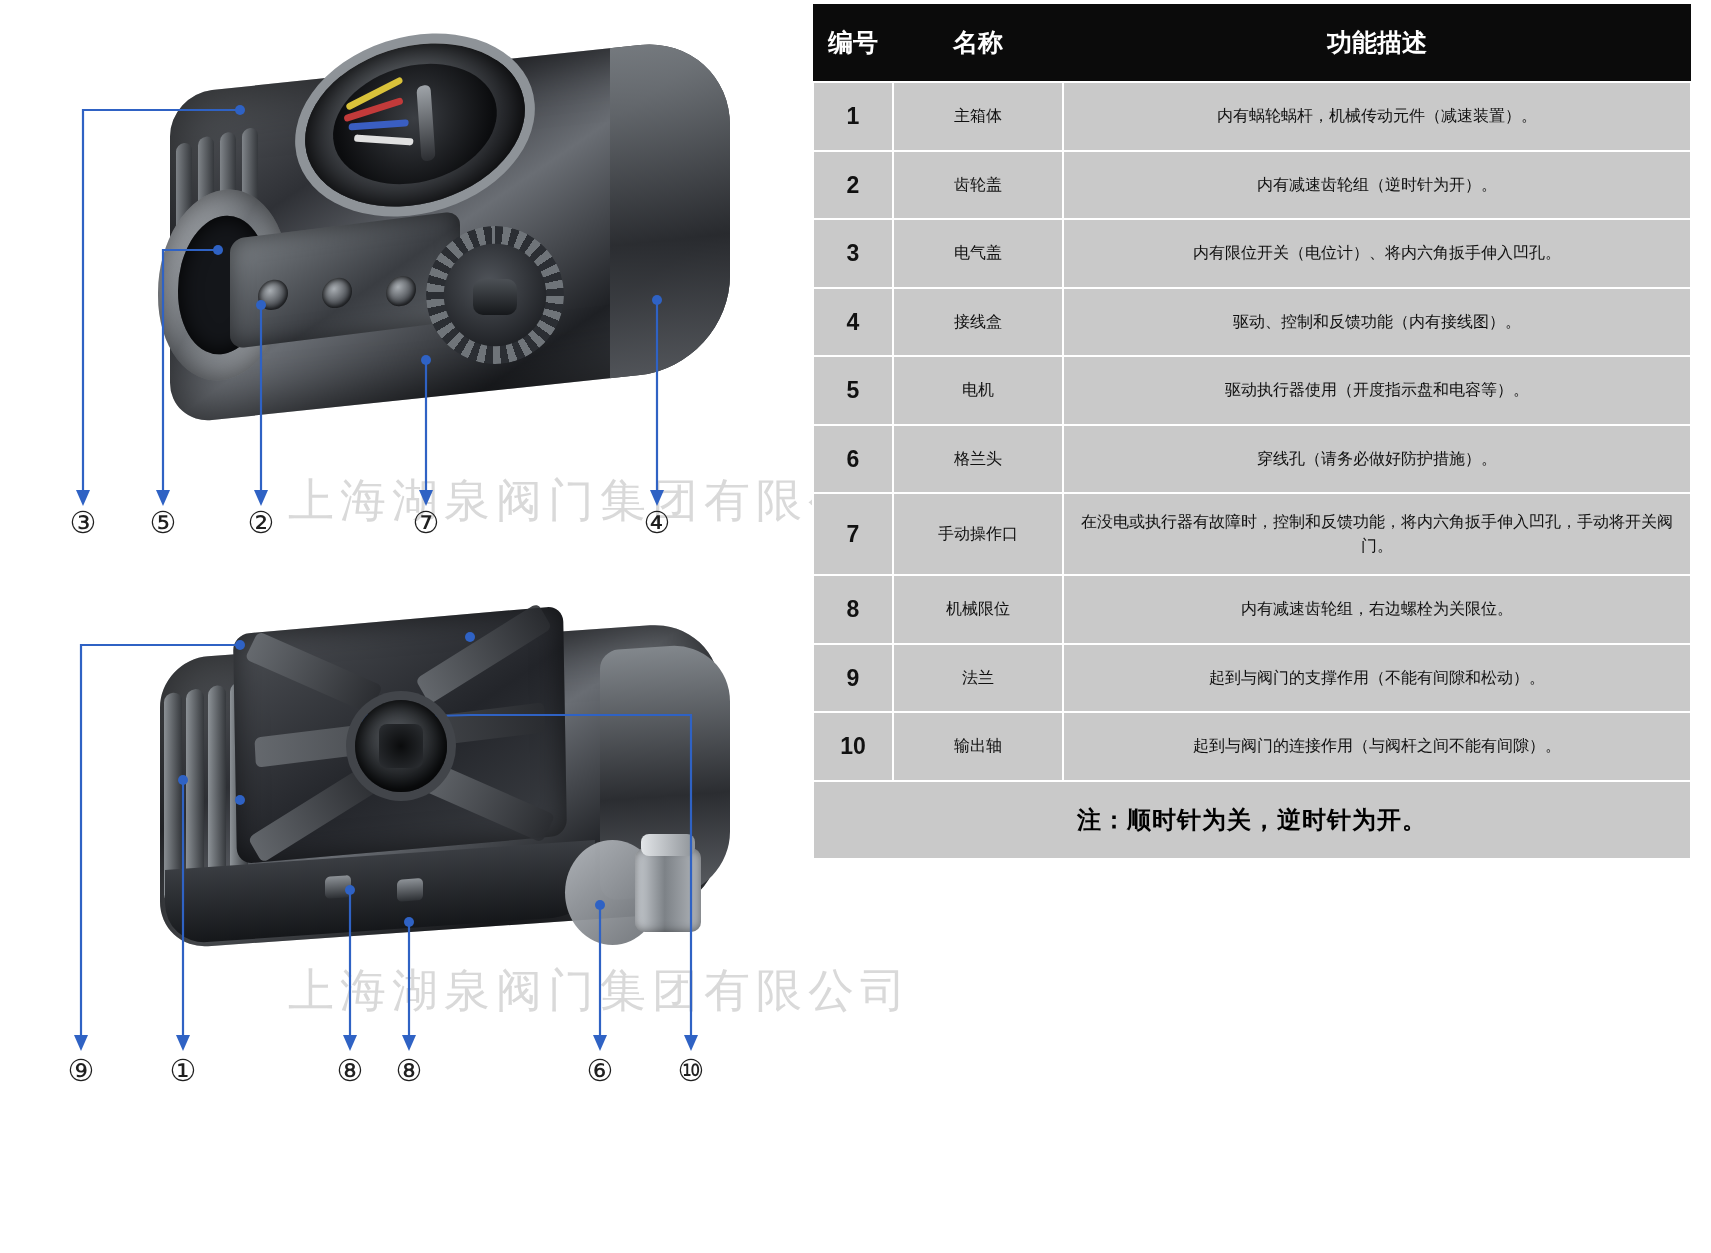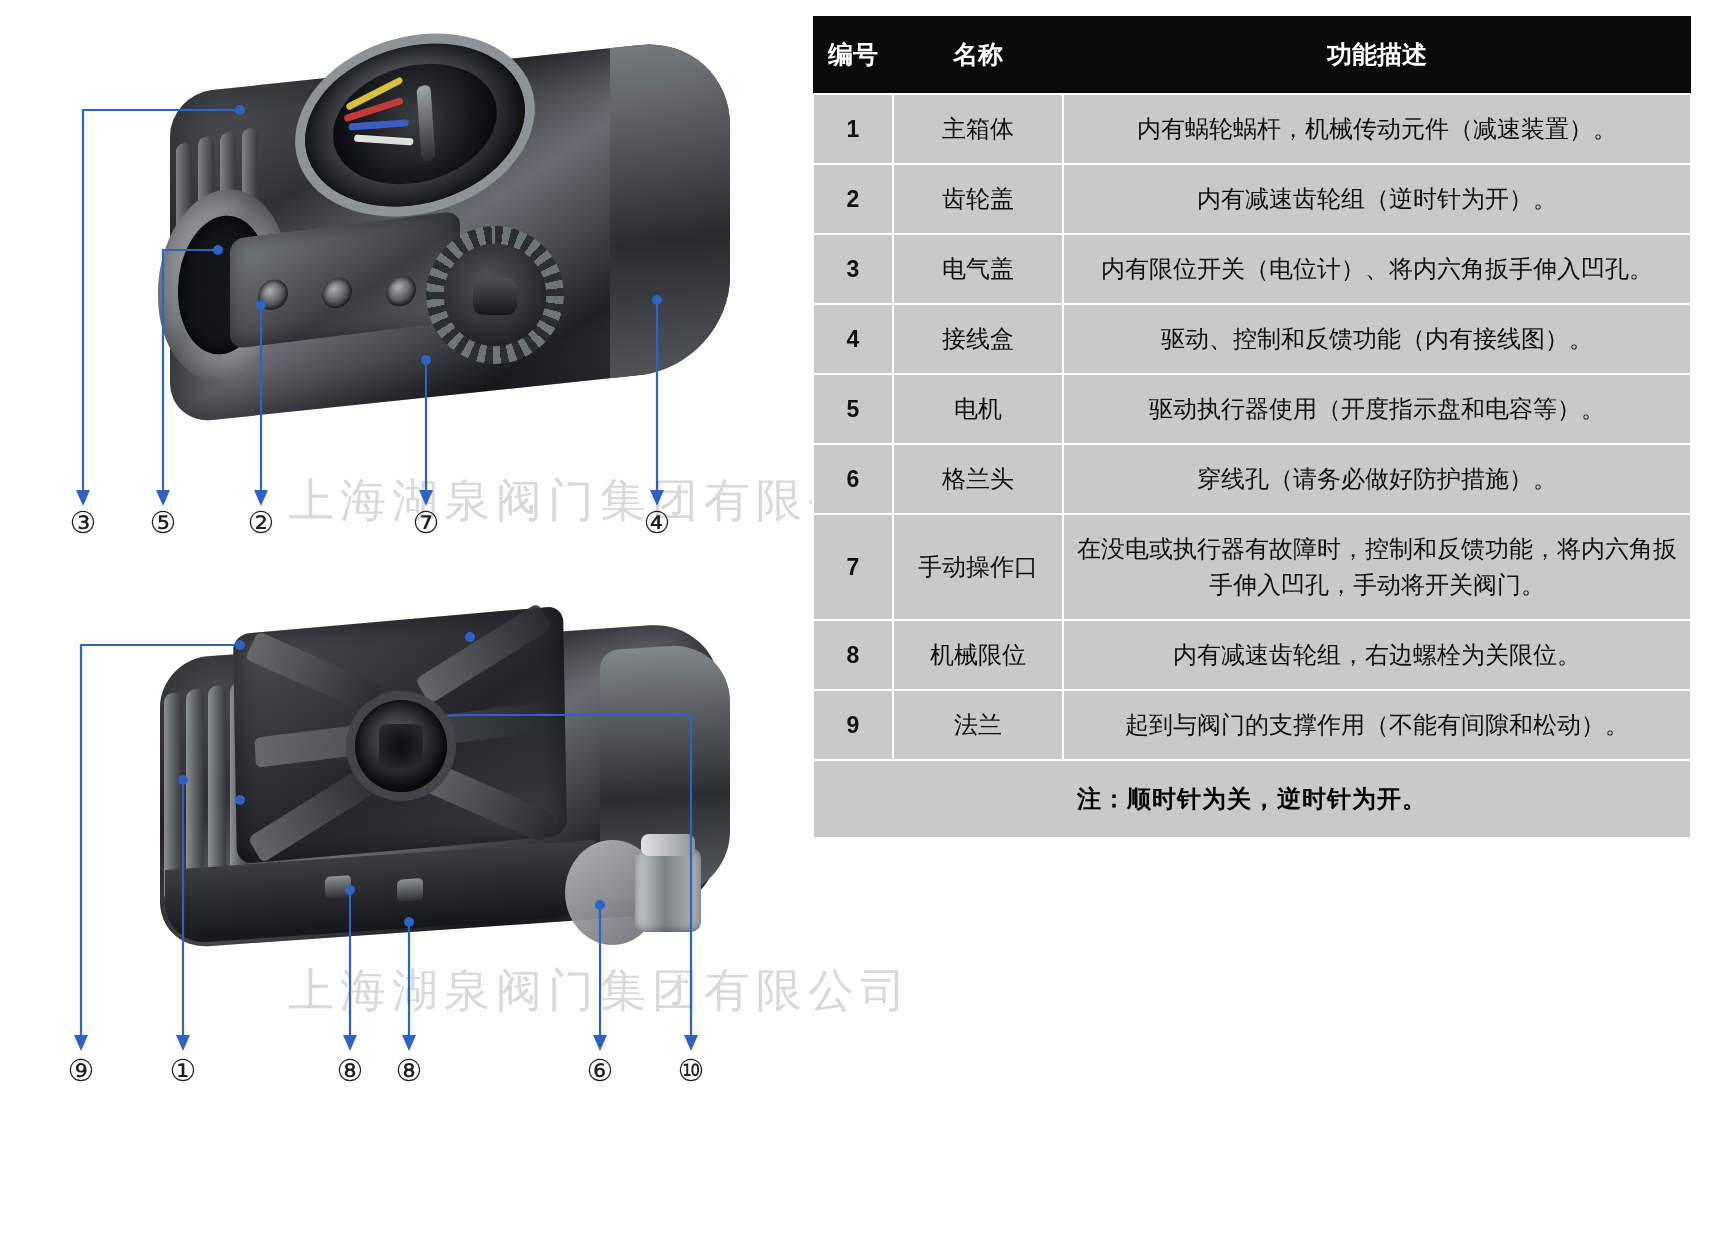--- a/index.html
+++ b/index.html
@@ -212,41 +212,41 @@
     font-size:30px;
     color:#1f1f1f;
     text-align:center;
     width:46px;
   }
 
   
   #table-pane{
     position:absolute; left: 812px; top: 0;
     width: 899px; height: 1253px;
-    padding-top: 16px;
+    padding-top: 4px;
   }
   table{
     border-collapse:collapse;
     width: 880px;
     margin-left: 0px;
     table-layout: fixed;
   }
   thead th{
     background:#0b0b0b;
     color:#ffffff;
     font-size:25px;
     font-weight:bold;
     padding:22px 4px;
     border:0;
     text-align:center;
   }
   tbody td{
     border:2px solid #ffffff;
     background:#c9c9c9;
-    font-size:24px;
+    font-size:16px;
     color:#111;
     text-align:center;
     padding:16px 10px;
     line-height:1.5;
   }
   tbody td.col-no{ font-weight:bold; font-size:23px; width:80px; }
   tbody td.col-name{ width:170px; }
   tbody td.col-desc{ }
   tfoot td{
     background:#c9c9c9;
@@ -445,20 +445,25 @@
         <tr>
           <td class="col-no">8</td>
           <td class="col-name">机械限位</td>
           <td class="col-desc">内有减速齿轮组，右边螺栓为关限位。</td>
         </tr>
         <tr>
           <td class="col-no">9</td>
           <td class="col-name">法兰</td>
           <td class="col-desc">起到与阀门的支撑作用（不能有间隙和松动）。</td>
         </tr>
+        <tr>
+          <td class="col-no">10</td>
+          <td class="col-name">输出轴</td>
+          <td class="col-desc">起到与阀门的连接作用（与阀杆之间不能有间隙）。</td>
+        </tr>
       </tbody>
       <tfoot>
         <tr>
           <td colspan="3">注：顺时针为关，逆时针为开。</td>
         </tr>
       </tfoot>
     </table>
   </div>
 
 </div>

